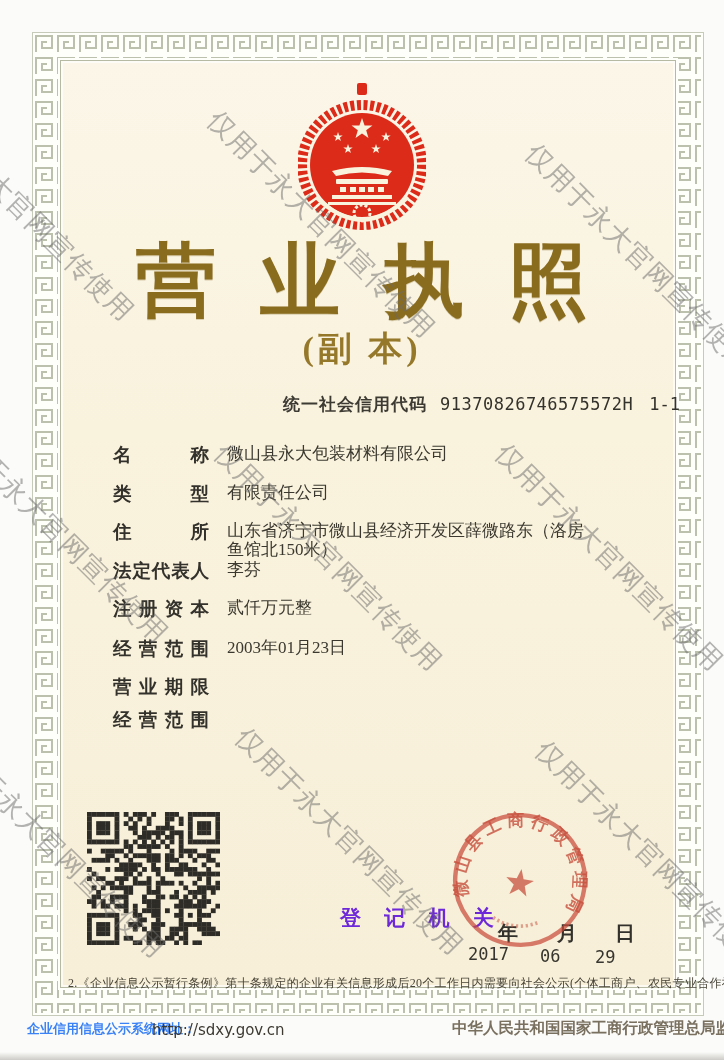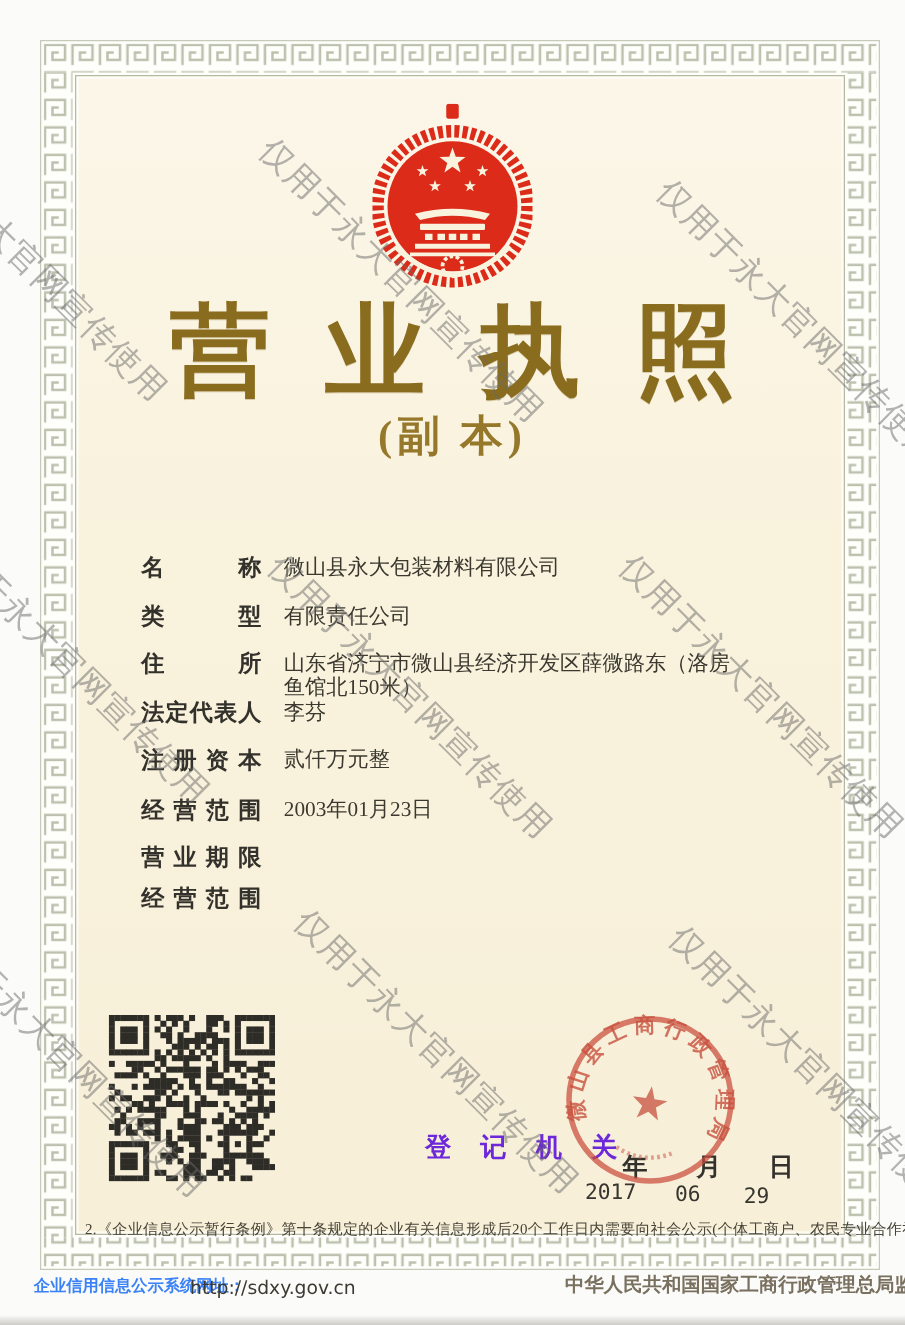--- a/index.html
+++ b/index.html
@@ -139,20 +139,25 @@
     </g>
     <g fill="none" stroke="#f9f2dd">
       <circle cx="64" cy="130" r="8" stroke-width="3" stroke-dasharray="3 2"></circle>
       <path d="M18 114 Q40 136 64 137 Q88 136 110 114" stroke-width="4"></path>
     </g>
   </svg>
 
   <div class="title">营业执照</div>
   <div class="subtitle">(副  本)</div>
 
+  <div class="codeline">
+    <span class="lbl">统一社会信用代码</span>
+    <span class="val">91370826746575572H</span>
+    <span class="sfx">1-1</span>
+  </div>
 
   <div class="row r0">
     <span class="flabel">名称</span>
     <span class="fval"><span>微山县永大包装材料有限公司</span></span>
   </div>
   <div class="row r1">
     <span class="flabel">类型</span>
     <span class="fval"><span>有限责任公司</span></span>
   </div>
   <div class="row r2">

